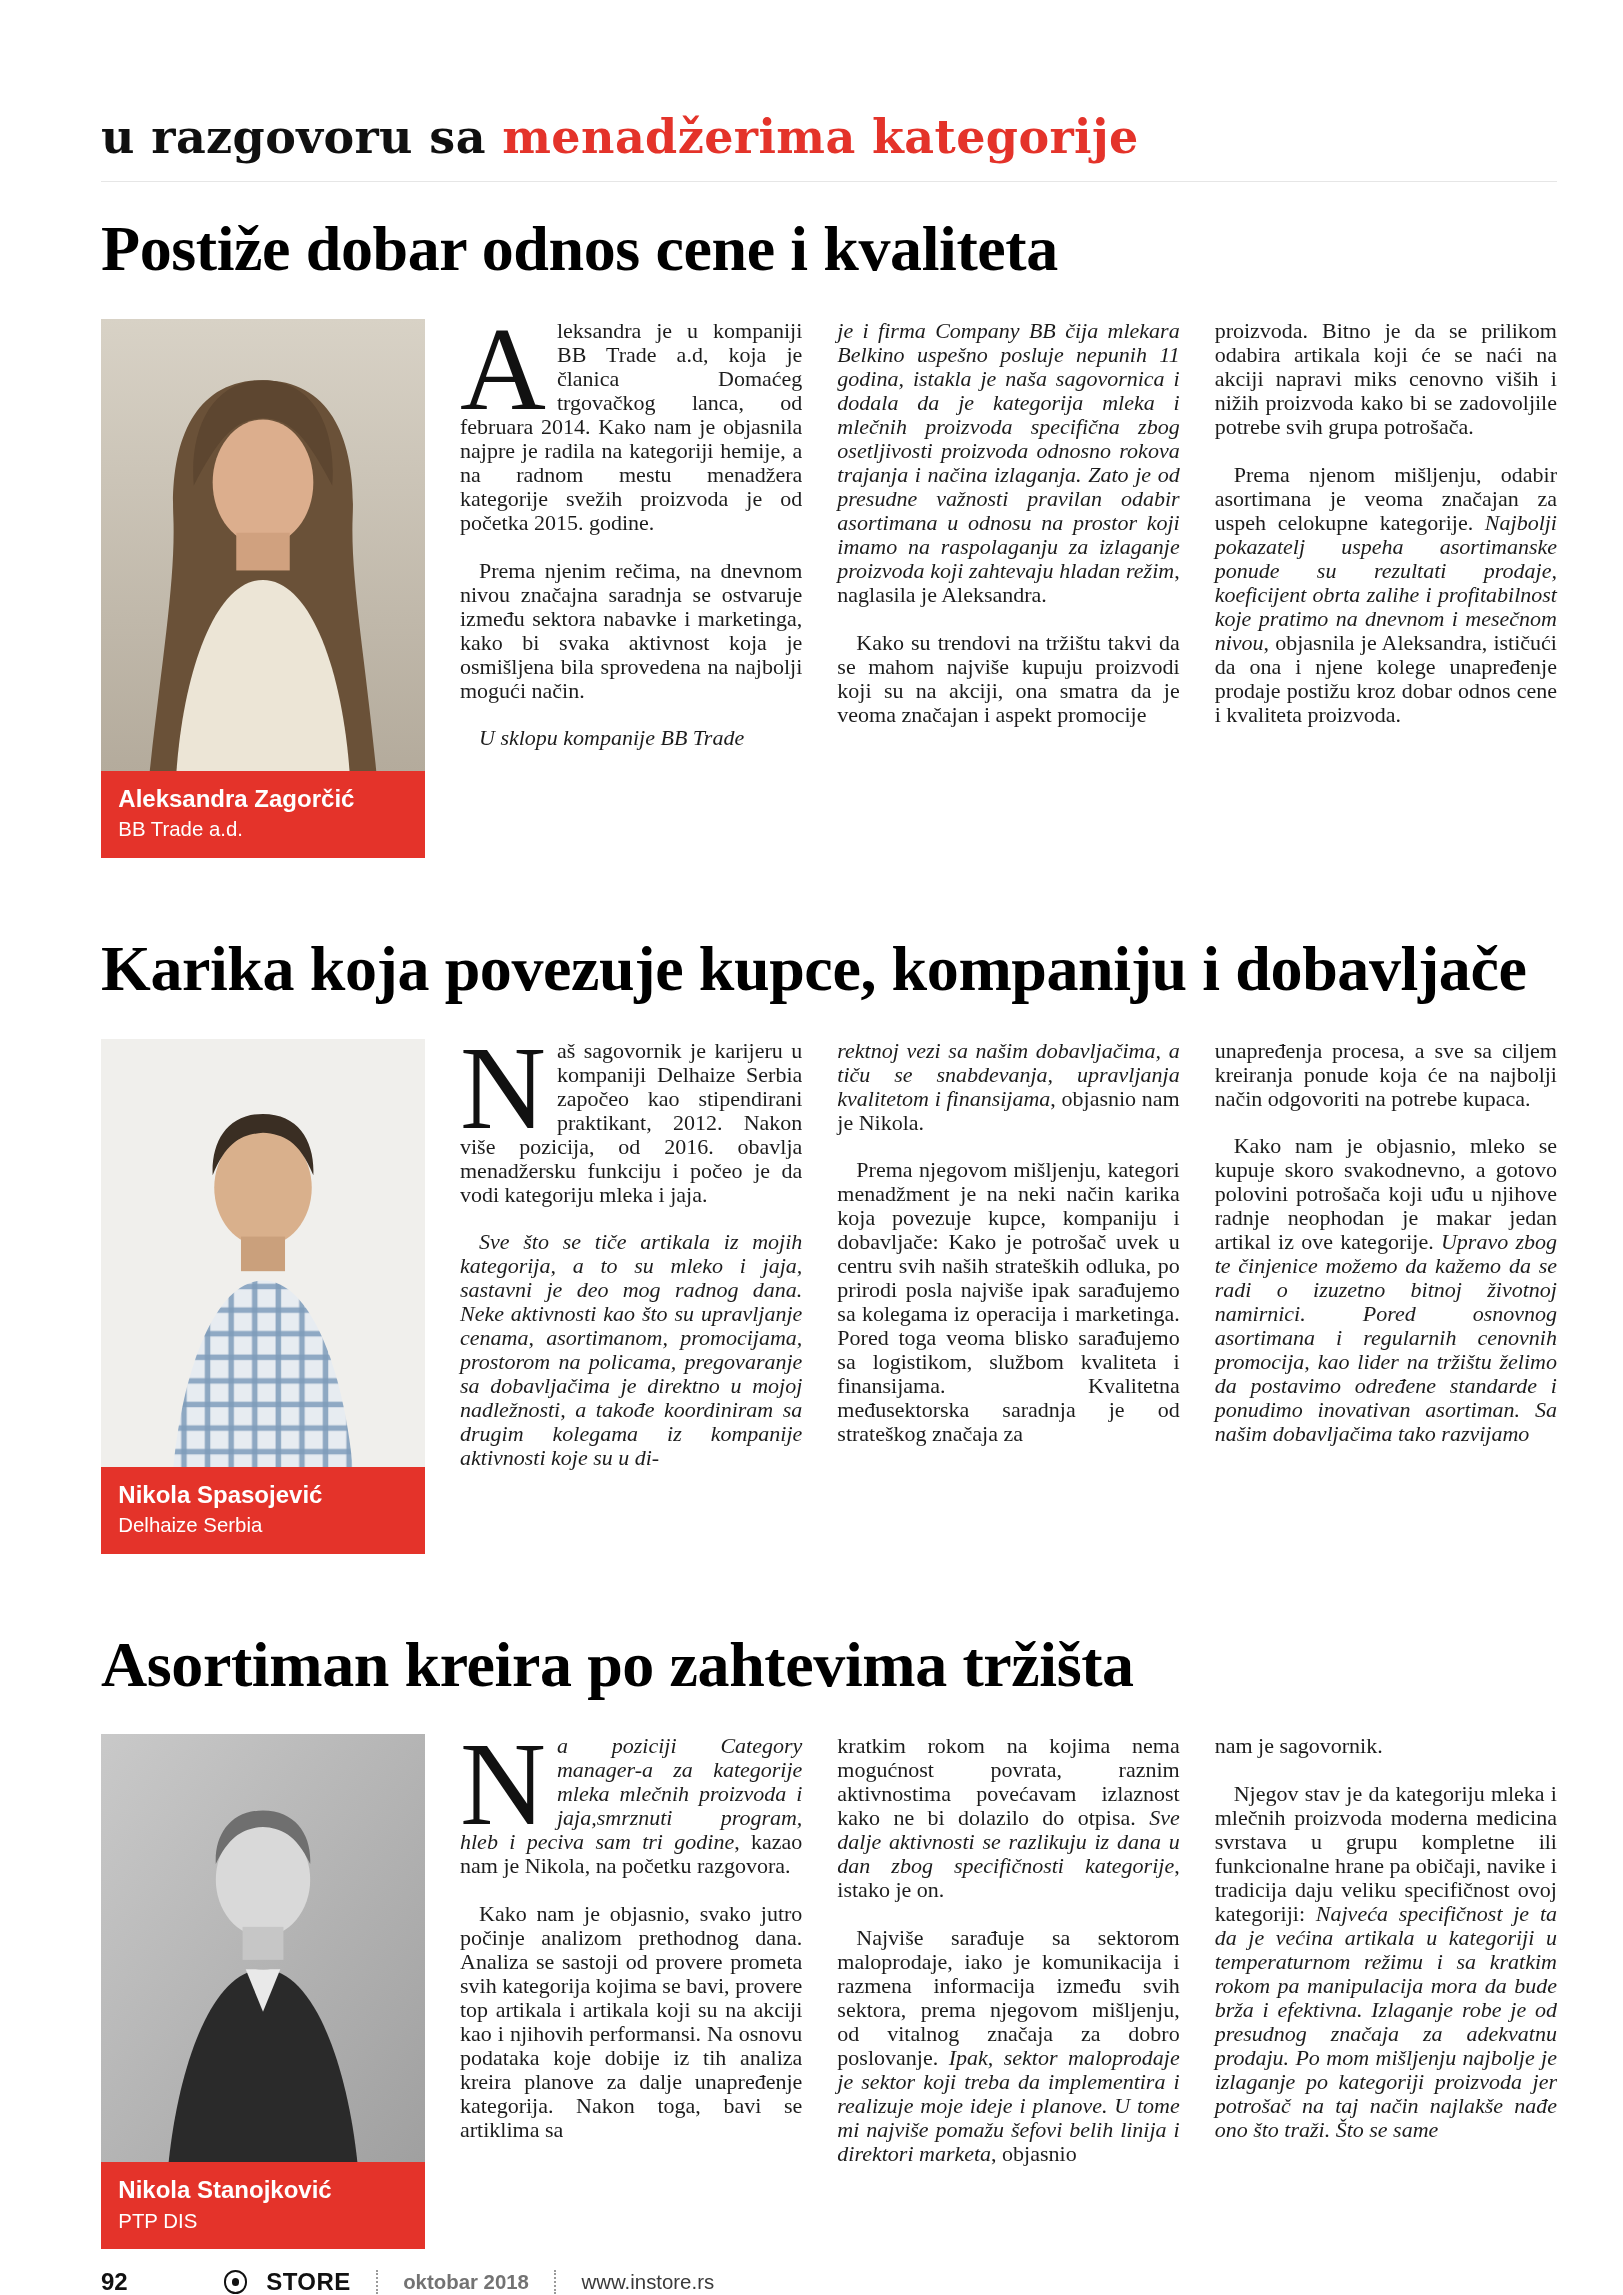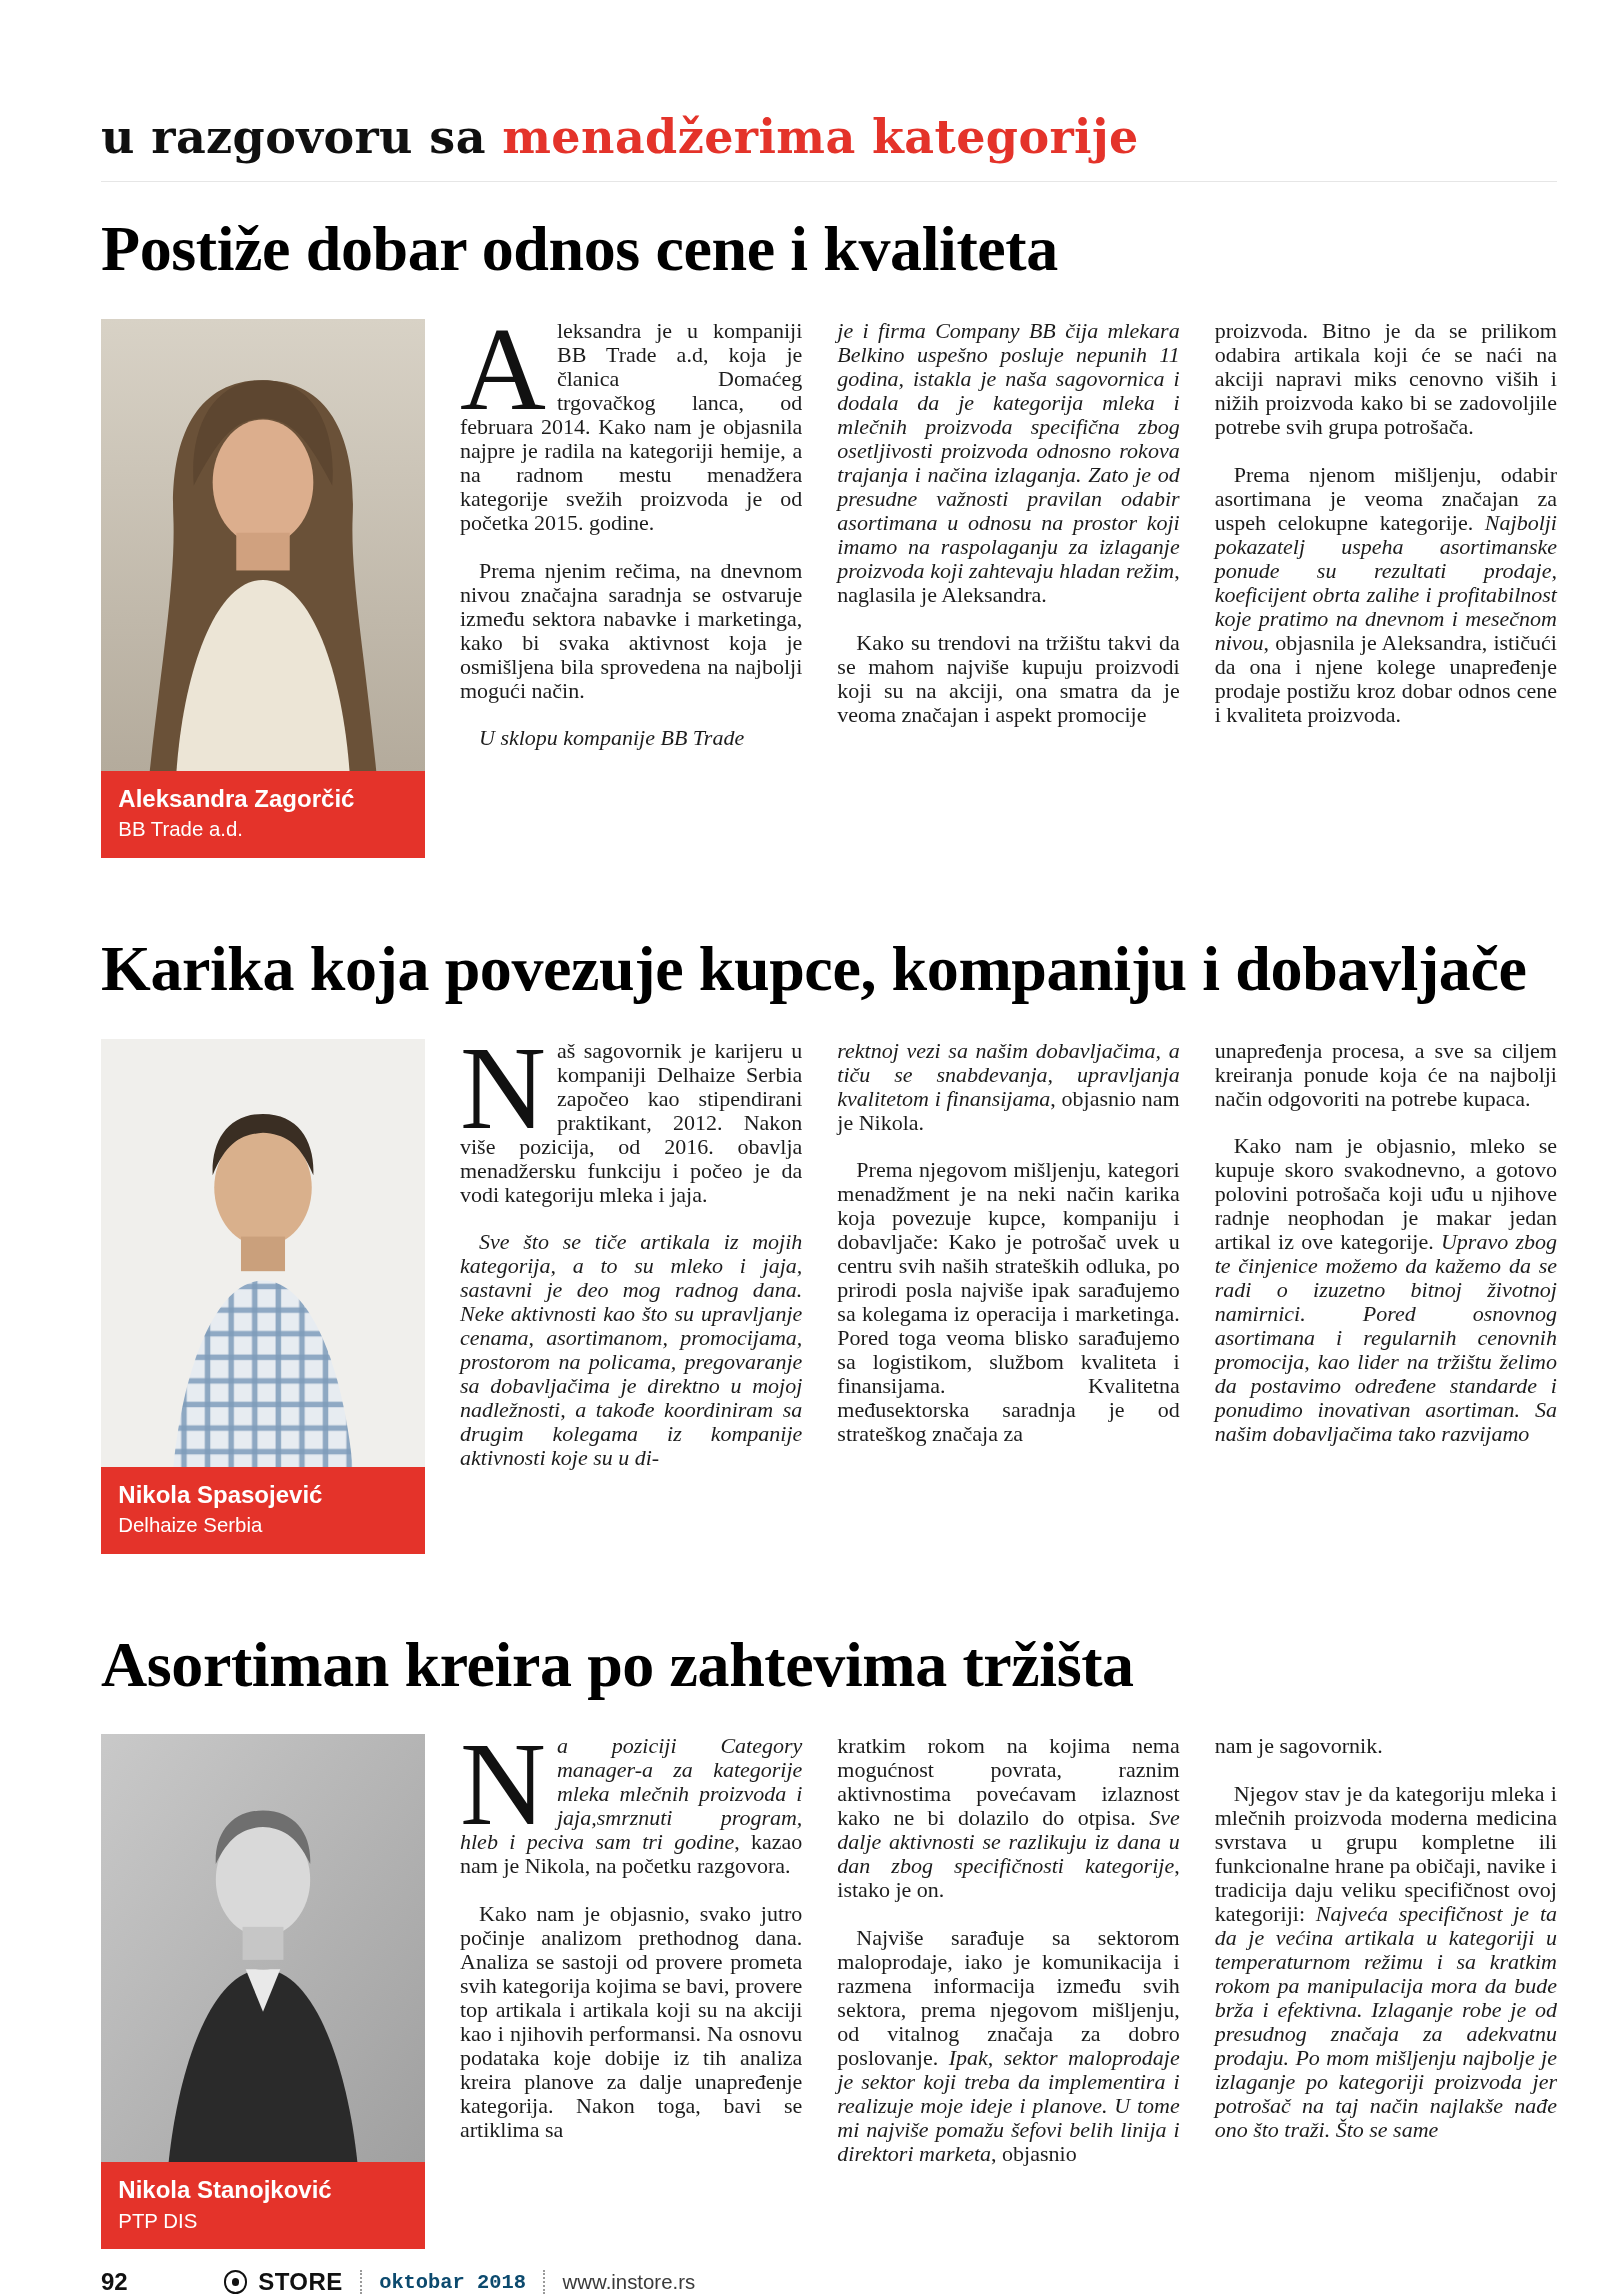--- a/index.html
+++ b/index.html
@@ -71,29 +71,29 @@
   }
 
   
   .footer {
     margin-top:auto;
     display:flex; align-items:center;
     font-family:"Liberation Sans", sans-serif;
     padding-top:19px;
   }
   .page-num { font-size:24px; font-weight:700; color:#111; }
-  .brand-group { display:flex; align-items:center; gap:11px; margin-left:96px; }
+  .brand-group { display:flex; align-items:center; gap:19px; margin-left:96px; }
   .logo-circle {
     width:23.6px; height:23.6px; border:2.7px solid #111; border-radius:50%;
     display:inline-flex; align-items:center; justify-content:center;
   }
   .logo-circle::after { content:""; width:7.9px; height:7.9px; border-radius:50%; background:#111; }
   .brand { font-size:24px; font-weight:700; letter-spacing:0.4px; color:#111; }
   .v-sep { width:0; height:23.6px; border-left:2.4px dotted #9a9a9a; margin:0 6.3px; }
-  .issue { font-size:20.4px; font-weight:700; color:#0c4a6e;font-family:Liberation Mono, monospace; }
+  .issue { font-size:20.4px; font-weight:700; color:#737373; }
   .site { font-size:20.4px; font-weight:400; color:#3a3a3a; }
 </style>
 </head>
 <body>
 
 <div class="page">
 
   <header class="kicker">
     <span>u razgovoru sa </span><span class="hl">menadžerima kategorije</span>
   </header>

